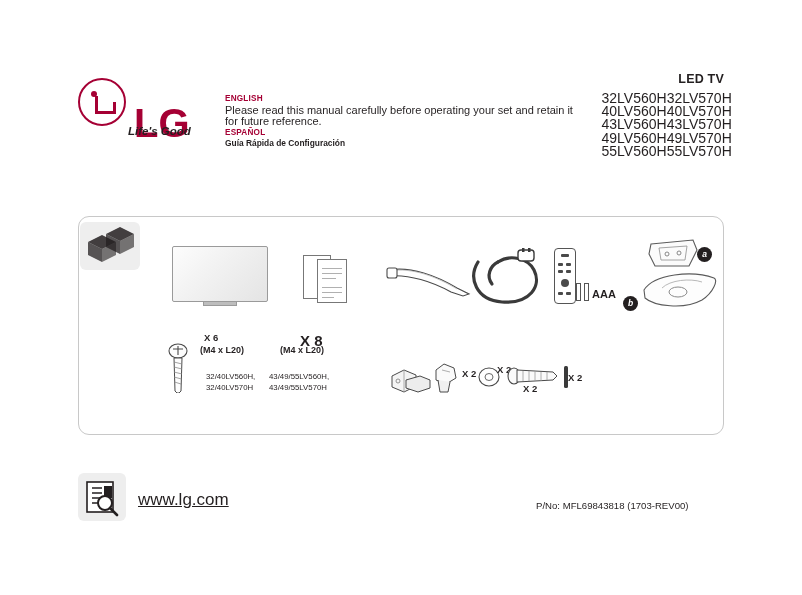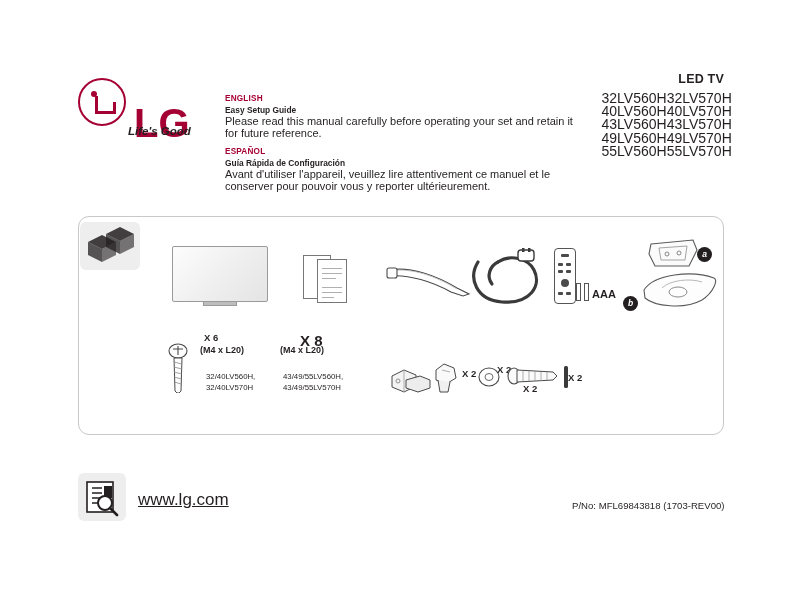--- a/index.html
+++ b/index.html
@@ -98,21 +98,21 @@
     position: absolute;
     left: 225px;
     top: 78px;
     width: 370px;
   }
   .lang-name {
     color: #a50034;
     font-size: 8.2px;
     font-weight: bold;
     letter-spacing: 0.2px;
-    margin-top: 8px;
+    margin-top: 0;
   }
   .lang-name.first { margin-top: 16px; }
   .lang-title {
     font-size: 8.4px;
     font-weight: bold;
     color: #231f20;
     margin-top: 1.5px;
   }
   .lang-desc {
     font-size: 11px;
@@ -315,21 +315,21 @@
     left: 300px; top: 332px;
     font-size: 15px; font-weight: bold; color: #231f20;
   }
   .label-x8-sub {
     position: absolute;
     left: 280px; top: 345px;
     font-size: 9px; font-weight: bold; color: #231f20;
   }
   .label-x8-models {
     position: absolute;
-    left: 283px; top: 371px;
+    left: 269px; top: 371px;
     font-size: 7.8px; color: #231f20; line-height: 11px;
   }
 
   .bracket-pair { position: absolute; left: 390px; top: 366px; width: 46px; height: 30px; }
   .clip-part { position: absolute; left: 432px; top: 362px; width: 28px; height: 32px; }
   .label-x2-a { position: absolute; left: 462px; top: 368px; font-size: 9.5px; font-weight: bold; }
   .washer { position: absolute; left: 478px; top: 366px; width: 22px; height: 22px; }
   .label-x2-b { position: absolute; left: 497px; top: 364px; font-size: 9.5px; font-weight: bold; }
   .bolt { position: absolute; left: 507px; top: 366px; width: 52px; height: 20px; }
   .label-x2-c { position: absolute; left: 523px; top: 383px; font-size: 9.5px; font-weight: bold; }
@@ -353,21 +353,20 @@
     font-size: 17px;
     color: #231f20;
     text-decoration: underline;
   }
   .pno {
     position: absolute;
     left: 536px;
     top: 500px;
     font-size: 9.6px;
     color: #231f20;
-    margin-left: 36px;
   }
 </style>
 </head>
 <body>
 
 <div class="page">
 
   <div class="header">
 
     <div class="lg-logo">
@@ -375,27 +374,25 @@
       <div class="lg-dot"></div>
       <div class="lg-l"></div>
       <div class="lg-l-foot"></div>
       <div class="lg-g-arc"></div>
       <div class="lg-text">LG</div>
       <div class="lg-tagline">Life's Good</div>
     </div>
 
     <div class="lang-block">
       <div class="lang-name first">ENGLISH</div>
-      <div class="lang-title">Easy Setup Guide</div>
       <div class="lang-desc">Please read this manual carefully before operating your set and retain it for future reference.</div>
 
       <div class="lang-name">ESPAÑOL</div>
       <div class="lang-title">Guía Rápida de Configuración</div>
 
-      <div class="lang-desc">Avant d'utiliser l'appareil, veuillez lire attentivement ce manuel et le conserver pour pouvoir vous y reporter ultérieurement.</div>
     </div>
 
     <div class="model-block">
       <div class="led-tv">LED TV</div>
       <div class="model-row">
         <span>32LV560H</span>
         <span>32LV570H</span>
       </div>
       <div class="model-row">
         <span>40LV560H</span>

